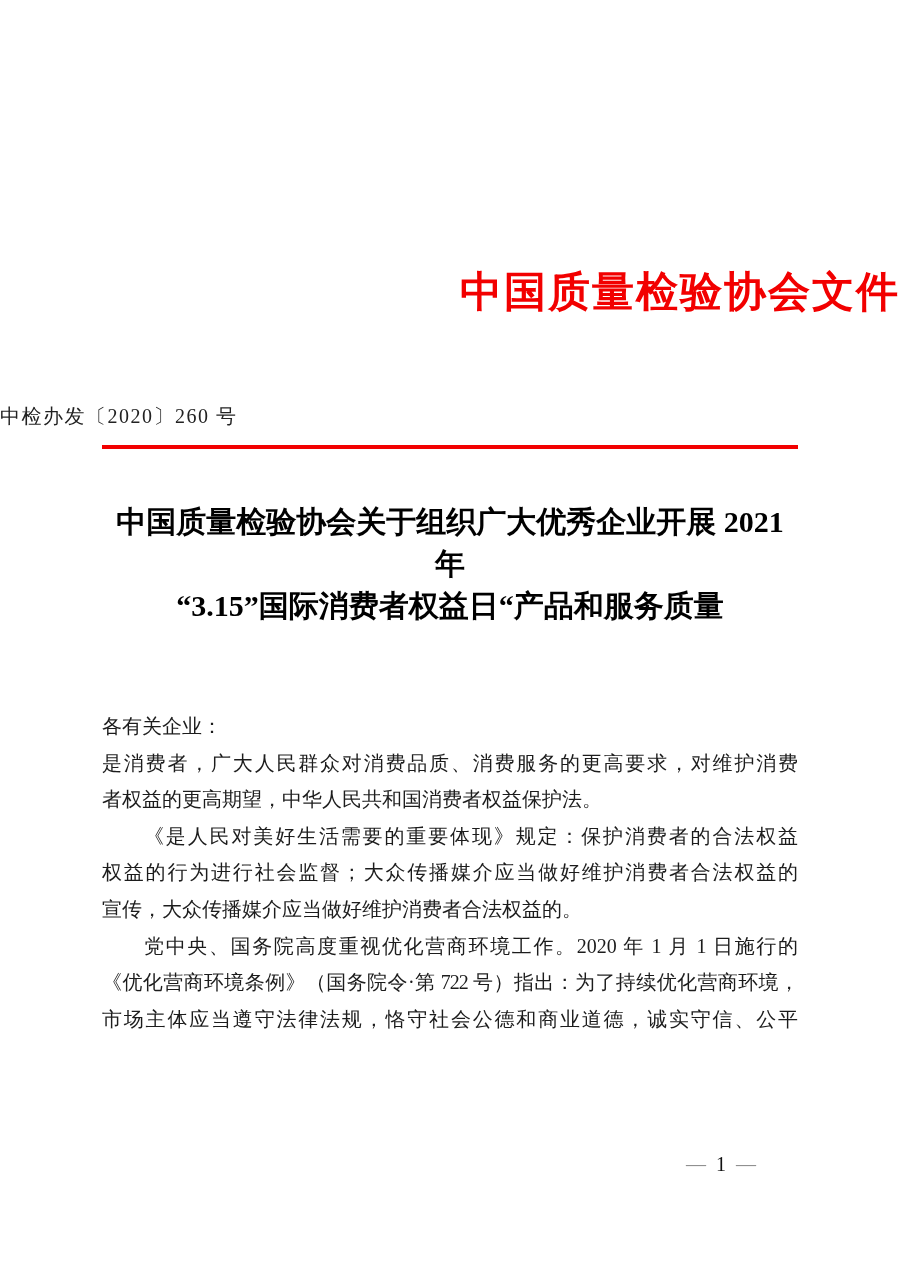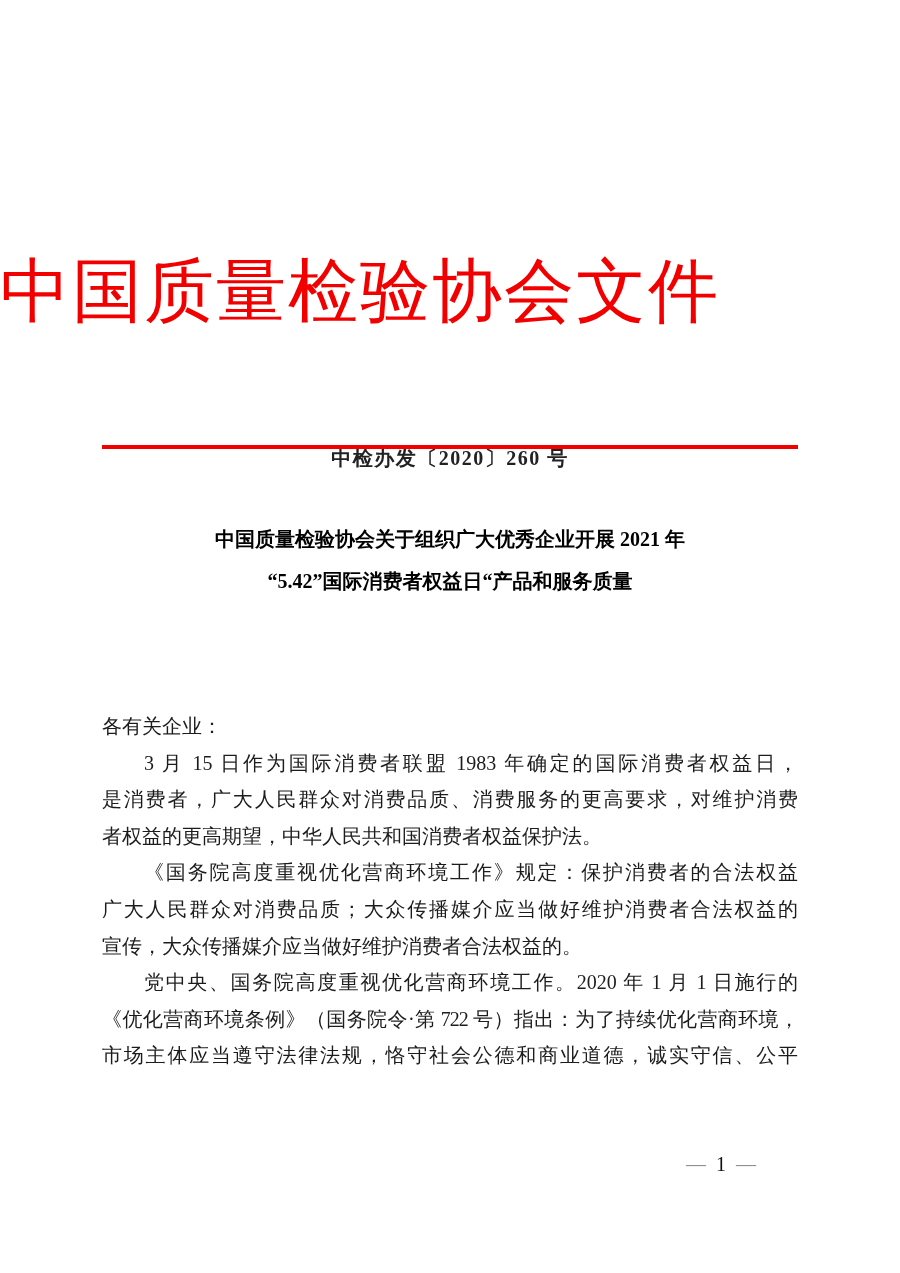--- a/index.html
+++ b/index.html
@@ -16,60 +16,59 @@
     overflow: hidden;
     font-family: "Liberation Serif", "DejaVu Serif", serif;
     color: #1a1a1a;
   }
   
   .org-title {
     position: absolute;
     top: 252px;
     left: 0;
     width: 100%;
-    text-align: left;
+    text-align: right;
     color: #f20000;
-    font-size: 70px;
-    font-weight: normal;
+    font-size: 42px;
+    font-weight: bold;
     letter-spacing: 2px;
     line-height: 80px;
     white-space: nowrap;
   }
   
   .doc-number {
     position: absolute;
     top: 401px;
     left: 0;
     width: 100%;
-    text-align: center;
+    text-align: left;
     font-size: 20px;
     letter-spacing: 1.5px;
     line-height: 30px;
     color: #222222;
-    font-weight: bold;
-    margin-top: 42px;
+    font-weight: normal;
   }
   
   .red-line {
     position: absolute;
     top: 445px;
     left: 102px;
     width: 696px;
     height: 4px;
     background: #f20000;
   }
   
   .doc-title {
     position: absolute;
-    top: 518px;
+    top: 501px;
     left: 102px;
     width: 696px;
     margin: 0;
     text-align: center;
-    font-size: 20px;
+    font-size: 30px;
     font-weight: bold;
     line-height: 42px;
     color: #000000;
   }
   .doc-title .tl {
     display: block;
   }
   
   .body-text {
     position: absolute;
@@ -121,32 +120,31 @@
 <div class="page">
 
   <div class="org-title">中国质量检验协会文件</div>
 
   <div class="doc-number">中检办发〔2020〕260 号</div>
 
   <div class="red-line"></div>
 
   <h1 class="doc-title">
     <span class="tl">中国质量检验协会关于组织广大优秀企业开展 2021 年</span>
-    <span class="tl">“5.42”国际消费者权益日“产品和服务质量</span>
+    <span class="tl">“3.15”国际消费者权益日“产品和服务质量</span>
   </h1>
 
   <div class="body-text">
     <span class="ln">各有关企业：</span>
 
-    <span class="ln ind fl">3 月 15 日作为国际消费者联盟 1983 年确定的国际消费者权益日，</span>
     <span class="ln fl">是消费者，广大人民群众对消费品质、消费服务的更高要求，对维护消费</span>
     <span class="ln">者权益的更高期望，中华人民共和国消费者权益保护法。</span>
 
-    <span class="ln ind fl">《国务院高度重视优化营商环境工作》规定：保护消费者的合法权益</span>
-    <span class="ln fl">广大人民群众对消费品质；大众传播媒介应当做好维护消费者合法权益的</span>
+    <span class="ln ind fl">《是人民对美好生活需要的重要体现》规定：保护消费者的合法权益</span>
+    <span class="ln fl">权益的行为进行社会监督；大众传播媒介应当做好维护消费者合法权益的</span>
     <span class="ln">宣传，大众传播媒介应当做好维护消费者合法权益的。</span>
 
     <span class="ln ind fl">党中央、国务院高度重视优化营商环境工作。2020 年 1 月 1 日施行的</span>
     <span class="ln fl tight">《优化营商环境条例》（国务院令·第 722 号）指出：为了持续优化营商环境，</span>
     <span class="ln fl">市场主体应当遵守法律法规，恪守社会公德和商业道德，诚实守信、公平</span>
   </div>
 
   <div class="footer">
     <span class="dash">—</span>
     <span class="num">1</span>

